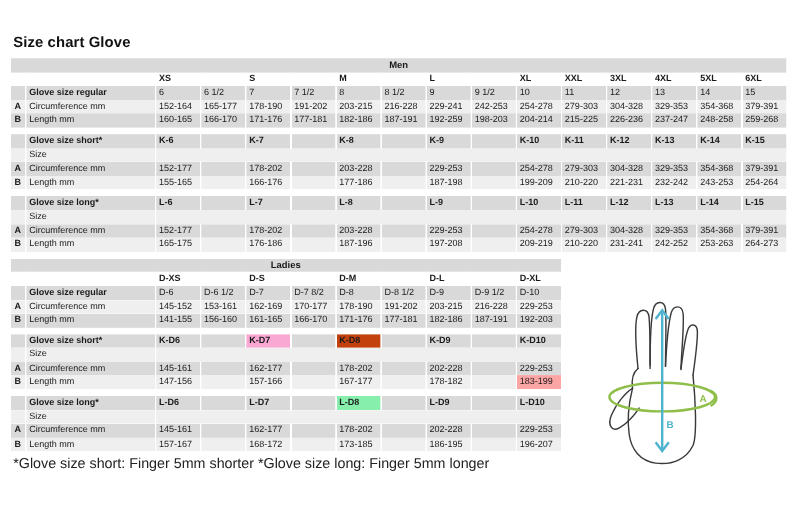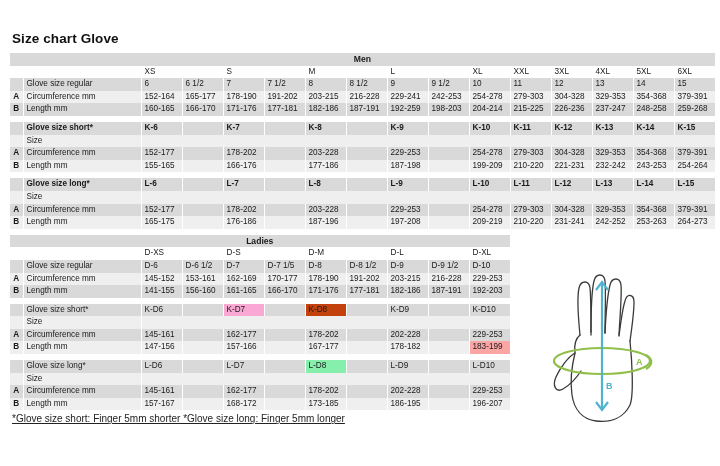--- a/index.html
+++ b/index.html
@@ -50,21 +50,21 @@
   tr.white td { background: #ffffff; }
   tr.spacer td { background: #ffffff; height: 6px; line-height: 6px; border: none; }
 
   .hdr-band td {
     background: #d9d9d9;
     font-weight: bold;
     text-align: center;
     font-size: 8.6px;
   }
   .lbl {
-    font-weight: normal;
+    font-weight: bold;
   }
   .rowlabel {
     text-align: left;
     padding-left: 4px;
   }
   .col-a {
     width: 12px;
     text-align: center;
     font-weight: bold;
   }
@@ -74,25 +74,24 @@
   }
   .datacell {
     text-align: left;
     padding-left: 4px;
   }
   .sec-head td {
     background: #d9d9d9;
     font-weight: bold;
   }
   .note {
-    font-size: 10px;
+    font-size: 13px;
     color: #222;
     margin-top: 3px;
     margin-left: 2px;
-    text-decoration: underline;
   }
   
   .hand-wrap {
     position: absolute;
     right: 14px;
     top: 236px;
     width: 186px;
     height: 186px;
     background: #ffffff;
     z-index: 5;
@@ -365,21 +364,21 @@
       <td class="datacell"></td>
       <td class="datacell"></td>
       <td class="datacell"></td>
     </tr>
     <tr class="grey">
       <td class="col-a"></td>
       <td class="col-name lbl rowlabel">Glove size regular</td>
       <td class="datacell">D-6</td>
       <td class="datacell">D-6 1/2</td>
       <td class="datacell">D-7</td>
-      <td class="datacell">D-7 1/5</td>
+      <td class="datacell">D-7 8/2</td>
       <td class="datacell">D-8</td>
       <td class="datacell">D-8 1/2</td>
       <td class="datacell">D-9</td>
       <td class="datacell">D-9 1/2</td>
       <td class="datacell">D-10</td>
       <td class="datacell" style="background:#ffffff"></td>
       <td class="datacell" style="background:#ffffff"></td>
       <td class="datacell" style="background:#ffffff"></td>
       <td class="datacell" style="background:#ffffff"></td>
       <td class="datacell" style="background:#ffffff"></td>

